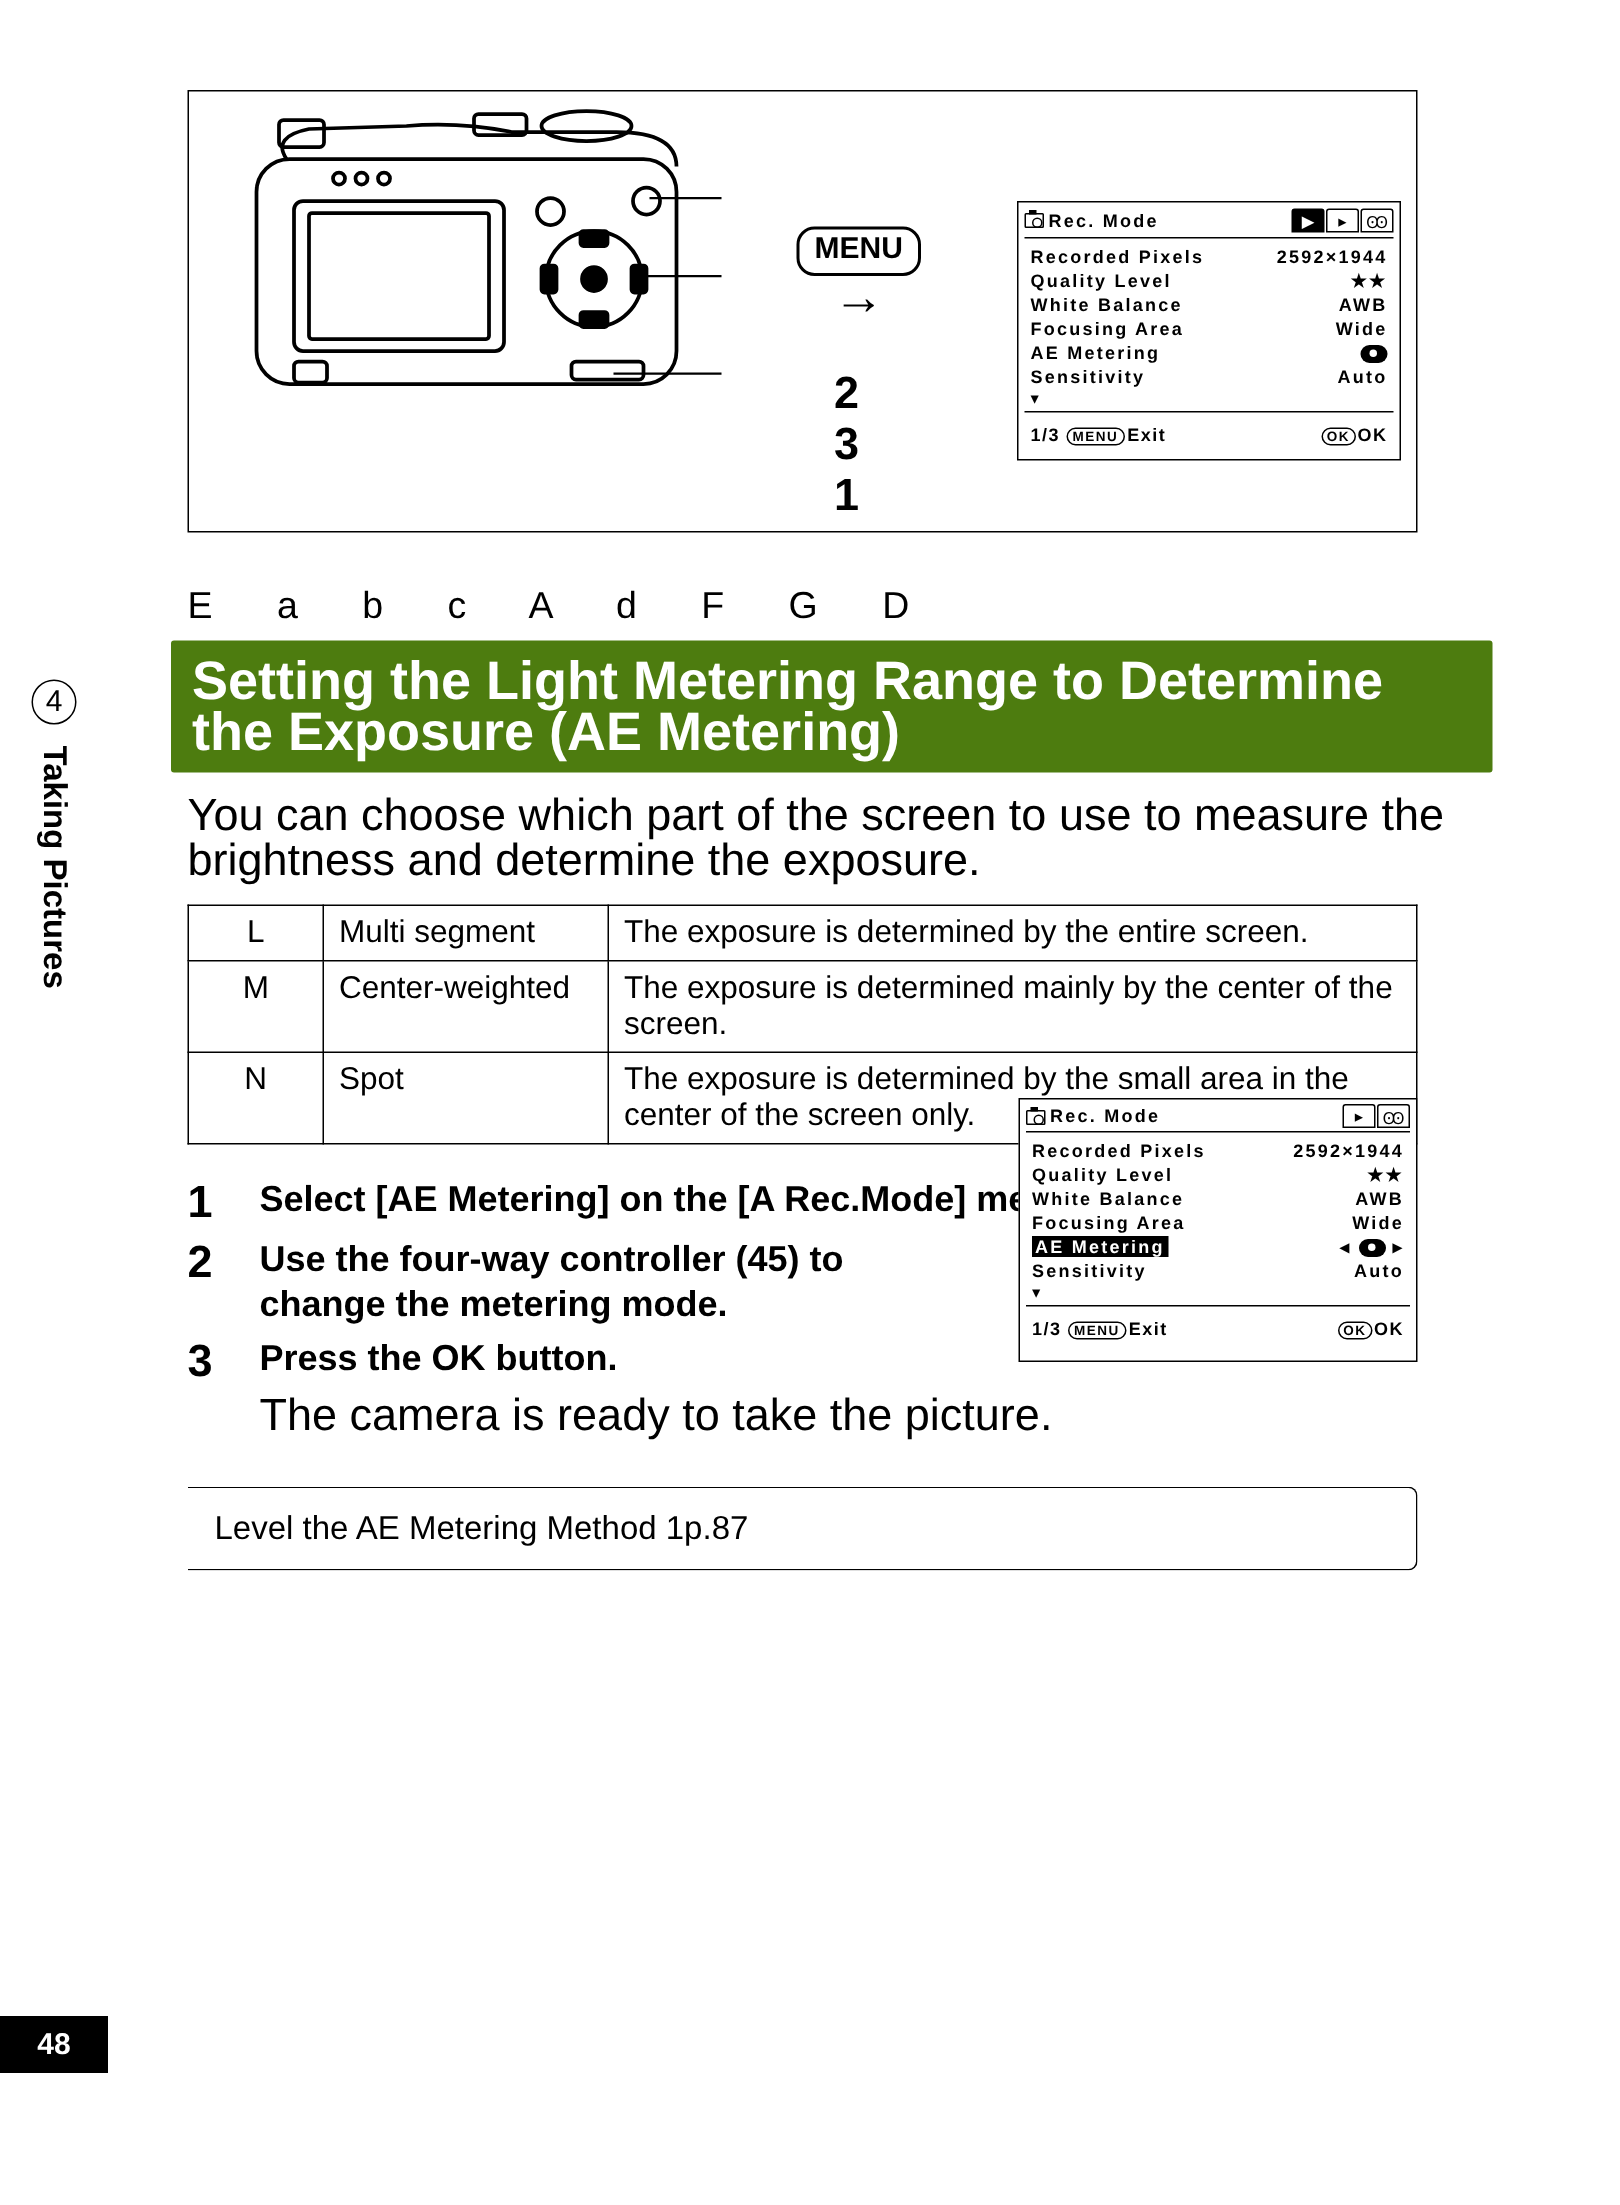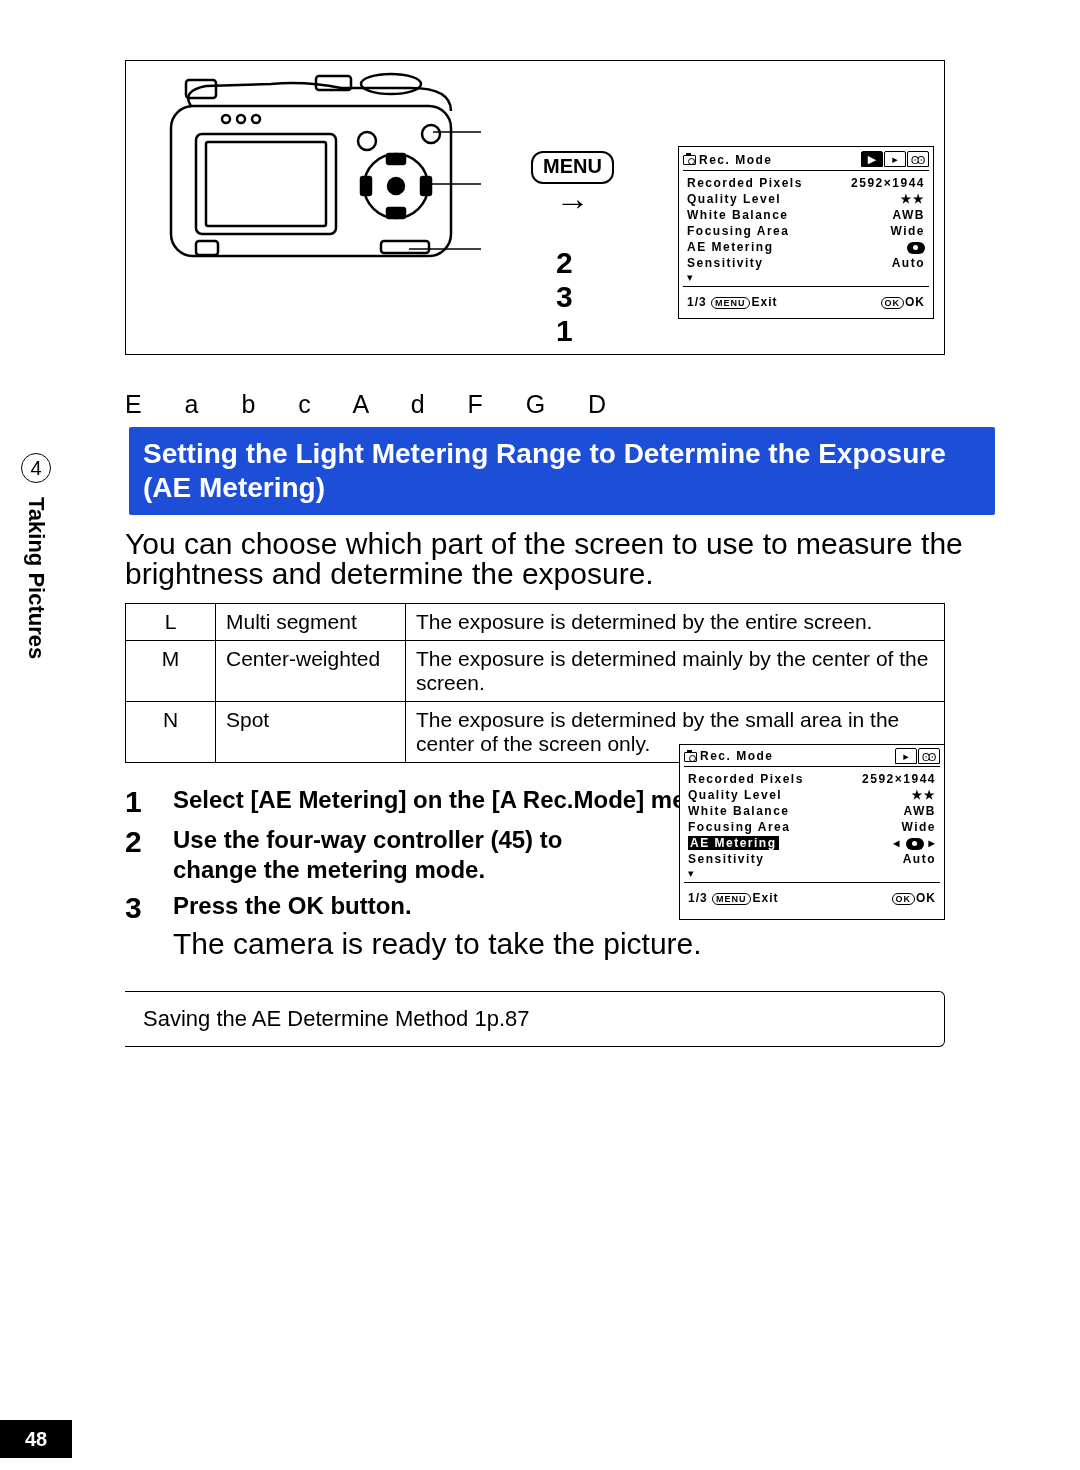--- a/index.html
+++ b/index.html
@@ -35,21 +35,20 @@
     padding: 2px 10px 4px 10px;
     font-weight: bold;
     font-size: 20px;
   }
   .menu-arrow { font-size: 34px; line-height: 20px; margin-top: 4px; font-weight: bold;}
   .step-nums { position: absolute; left: 430px; top: 185px; font-size: 30px; font-weight: bold; line-height: 34px; }
   .lcd-panel {
     position: absolute;
     border: 1px solid #000;
     background: #fff;
-    margin-top: 12px;
   }
   .lcd-1 { left: 552px; top: 73px; width: 256px; height: 173px; }
   .lcd-2 { font-size: 12px; }
   .lcd-header {
     display: flex; align-items: center; justify-content: space-between;
     padding: 3px 4px 0 4px;
   }
   .lcd-title { font-size: 12px; font-weight: bold; letter-spacing: 1.5px; }
   .lcd-tabs { display: flex; gap: 1px; }
   .lcd-tab {
@@ -73,21 +72,21 @@
     display:inline-block; width:13px; height:10px; border:1px solid #000; border-radius:1px; position:relative; vertical-align:middle; margin-right:3px;
   }
   .cam-chip::before { content:""; position:absolute; left:2px; top:-3px; width:5px; height:3px; background:#000; }
   .cam-chip::after { content:""; position:absolute; left:4px; top:2px; width:5px; height:5px; border:1px solid #000; border-radius:50%; }
   .meter-icon-inv {
     display:inline-block; width:18px; height:12px; background:#000; border-radius:6px; position:relative; vertical-align:middle;
   }
   .meter-icon-inv::after { content:""; position:absolute; left:6px; top:3px; width:5px; height:5px; background:#fff; border-radius:50%; }
 
   .mode-row { margin: 35px 0 8px 40px; font-size: 25px; letter-spacing: 18px; }
-  .title-bar { background:#1d4ed8; color:#fff; font-size:28px; font-weight:bold; padding:10px 14px; line-height:34px; margin-left:44px; border-radius:2px;}
+  .title-bar { background:#4d7c0f; color:#fff; font-size:36px; font-weight:bold; padding:10px 14px; line-height:34px; margin-left:29px; border-radius:2px;}
   .intro { font-size:30px; margin:14px 0 14px 40px; line-height:30px; }
   .def-table { border-collapse: collapse; margin-left:40px; width:820px; font-size:21px; }
   .def-table td { border:1px solid #000; padding:6px 10px; vertical-align:top; }
   .def-table td.c1 { width:90px; text-align:center; }
   .def-table td.c2 { width:190px; }
   .steps { margin:22px 0 0 40px; }
   .step { display:flex; margin-bottom:6px; }
   .step-num { font-size:30px; font-weight:bold; width:48px; flex-shrink:0; }
   .step-body { flex:1; }
   .step-head { font-size:24px; font-weight:bold; line-height:30px; }
@@ -96,21 +95,21 @@
   .ref-box { border:1.5px solid #000; border-left:none; border-radius:0 6px 6px 0; margin-left:40px; margin-top:30px; padding:14px 18px; width:820px; font-size:22px;}
   .side-tab {
     position:absolute; left:0; top:453px; width:72px; text-align:center;
   }
   .side-circle {
     width:30px; height:30px; border:1.5px solid #000; border-radius:50%;
     display:flex; align-items:center; justify-content:center; font-size:20px; margin:0 auto 14px auto;
   }
   .side-label { writing-mode: vertical-rl; font-size:22px; font-weight:bold; margin:0 auto; }
   .page-num {
-    position:absolute; left:0; top:1420px; background:#000; color:#fff;
+    position:absolute; left:0; top:1344px; background:#000; color:#fff;
     width:72px; height:38px; font-size:20px; font-weight:bold;
     display:flex; align-items:center; justify-content:center;
   }
   .lcd-arrow { font-size:12px; }
 </style>
 </head>
 <body>
 
 <div class="side-tab">
   <div class="side-circle">4</div>
@@ -249,21 +248,21 @@
     </div>
     <div class="step">
       <div class="step-num">3</div>
       <div class="step-body">
         <div class="step-head">Press the OK button.</div>
         <div class="step-sub">The camera is ready to take the picture.</div>
       </div>
     </div>
   </div>
 
-  <div class="ref-box">Saving the AE Determine Method 1p.87</div>
+  <div class="ref-box">Level the AE Metering Method 1p.87</div>
 
   <div class="lcd-panel lcd-small lcd-2" style="left:594px; top:672px;">
     <div class="lcd-header">
       <span><span class="cam-chip"></span><span class="lcd-title">Rec. Mode</span></span>
       <span class="lcd-tabs">
         <span class="lcd-tab">▸</span>
         <span class="lcd-tab">Ꙭ</span>
       </span>
     </div>
     <div class="lcd-divider"></div>

